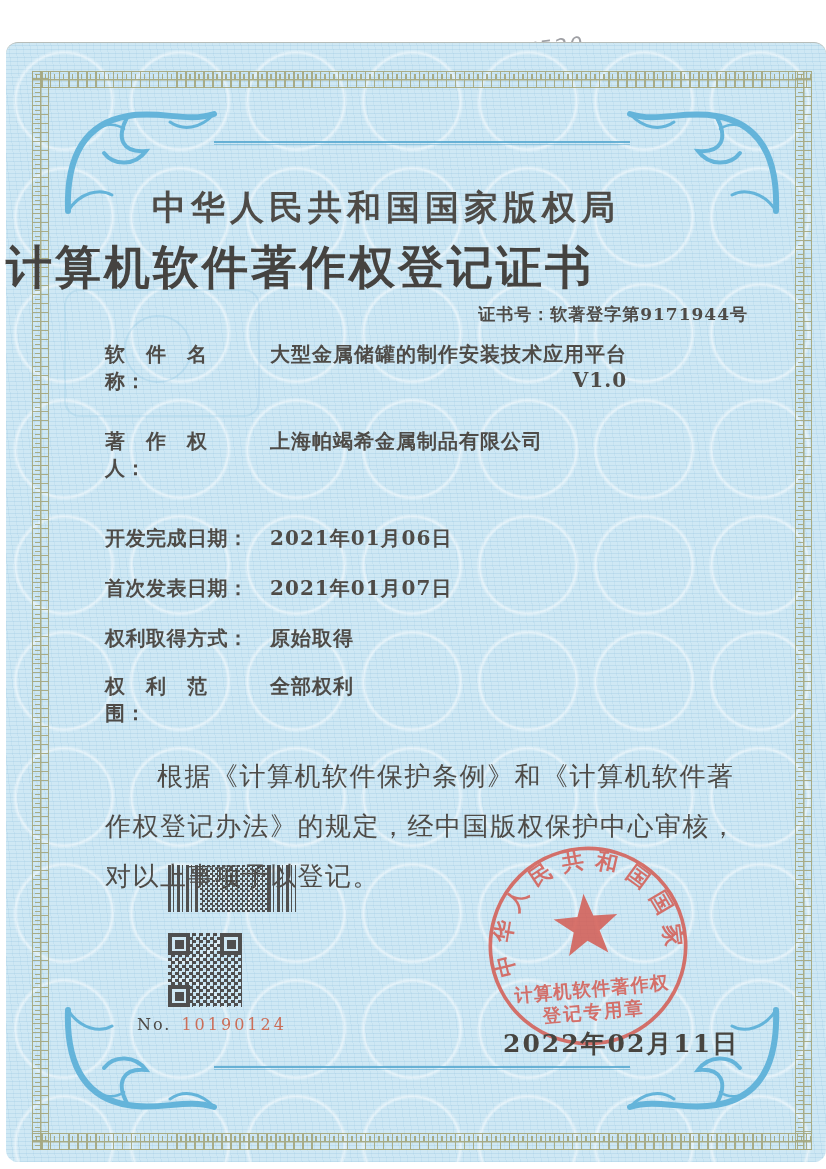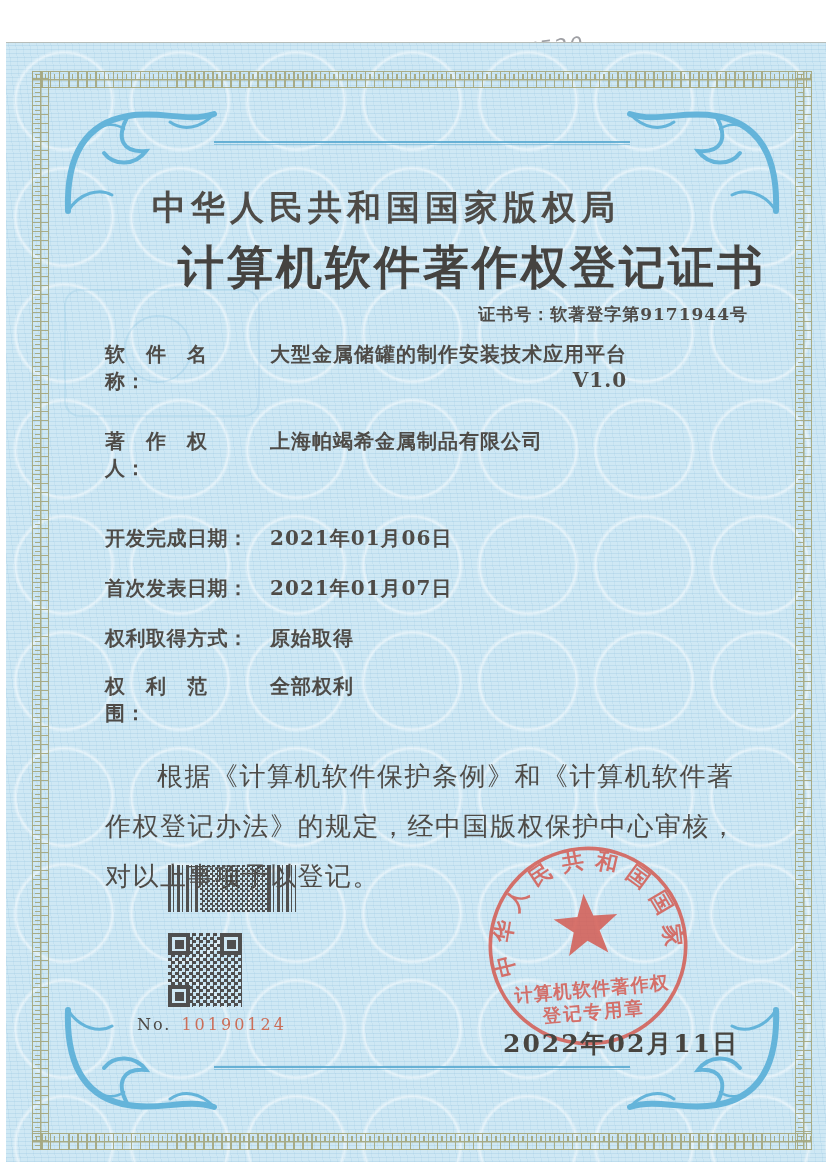--- a/index.html
+++ b/index.html
@@ -19,20 +19,21 @@
   
   .paper{
     position:absolute;left:6px;top:42px;width:820px;height:1120px;
     background-color:var(--paper);
     background-image:
       radial-gradient(circle at 50% 50%, rgba(255,255,255,0) 56%, rgba(255,255,255,.5) 59%, rgba(255,255,255,0) 63%),
       repeating-linear-gradient(0deg, rgba(120,178,214,.20) 0 1px, rgba(255,255,255,0) 1px 4px),
       repeating-linear-gradient(84deg, rgba(120,178,214,.12) 0 1px, rgba(255,255,255,0) 1px 7px);
     background-size:116px 116px,auto,auto;
     border-top:1px solid #b7bdb9;
+    border-radius:12px;
   }
   .scan-line{position:absolute;left:175px;top:59px;width:570px;height:1px;
     background:#9b9c96;transform:rotate(-.4deg);}
   .handwriting{position:absolute;left:516px;top:36px;color:#8f9095;
     font-family:"DejaVu Sans",sans-serif;font-style:italic;font-size:21px;
     transform:rotate(-7deg);letter-spacing:2px;opacity:.85;}
 
   
   .frame{position:absolute;left:26px;top:28px;right:14px;bottom:12px;}
   .mh,.mv{position:absolute;opacity:.9;}
@@ -68,21 +69,21 @@
 
   
   .emboss{position:absolute;left:58px;top:246px;width:196px;height:128px;
     border:2px solid rgba(140,195,225,.45);border-radius:16px;opacity:.55;}
   .emboss::after{content:"";position:absolute;left:58px;top:24px;width:64px;height:64px;
     border:2px solid rgba(140,195,225,.5);border-radius:50%;}
 
   
   .authority{position:absolute;left:0;right:60px;top:142px;text-align:center;
     font-size:34px;font-weight:700;color:var(--ink);letter-spacing:5px;}
-  .cert-title{position:absolute;left:0;right:60px;top:194px;text-align:right;
+  .cert-title{position:absolute;left:0;right:60px;top:194px;text-align:left;
     font-size:46px;font-weight:700;color:#454340;letter-spacing:3px;}
   .cert-no{position:absolute;right:78px;top:260px;font-size:17px;font-weight:700;
     color:var(--ink);letter-spacing:1px;}
   .row{position:absolute;left:99px;color:var(--ink);}
   .label{display:inline-block;width:160px;font-family:"DejaVu Sans","Liberation Sans",sans-serif;
     font-size:20px;font-weight:700;letter-spacing:.5px;vertical-align:top;}
   .value{display:inline-block;font-size:20px;font-weight:600;letter-spacing:1px;vertical-align:top;max-width:470px;text-align:right;}
   .value .v2{display:block;margin-left:12px;}
   .statement{position:absolute;left:99px;top:708px;width:650px;font-size:26px;
     font-weight:400;color:var(--ink);line-height:50px;text-indent:2em;letter-spacing:1.5px;}

